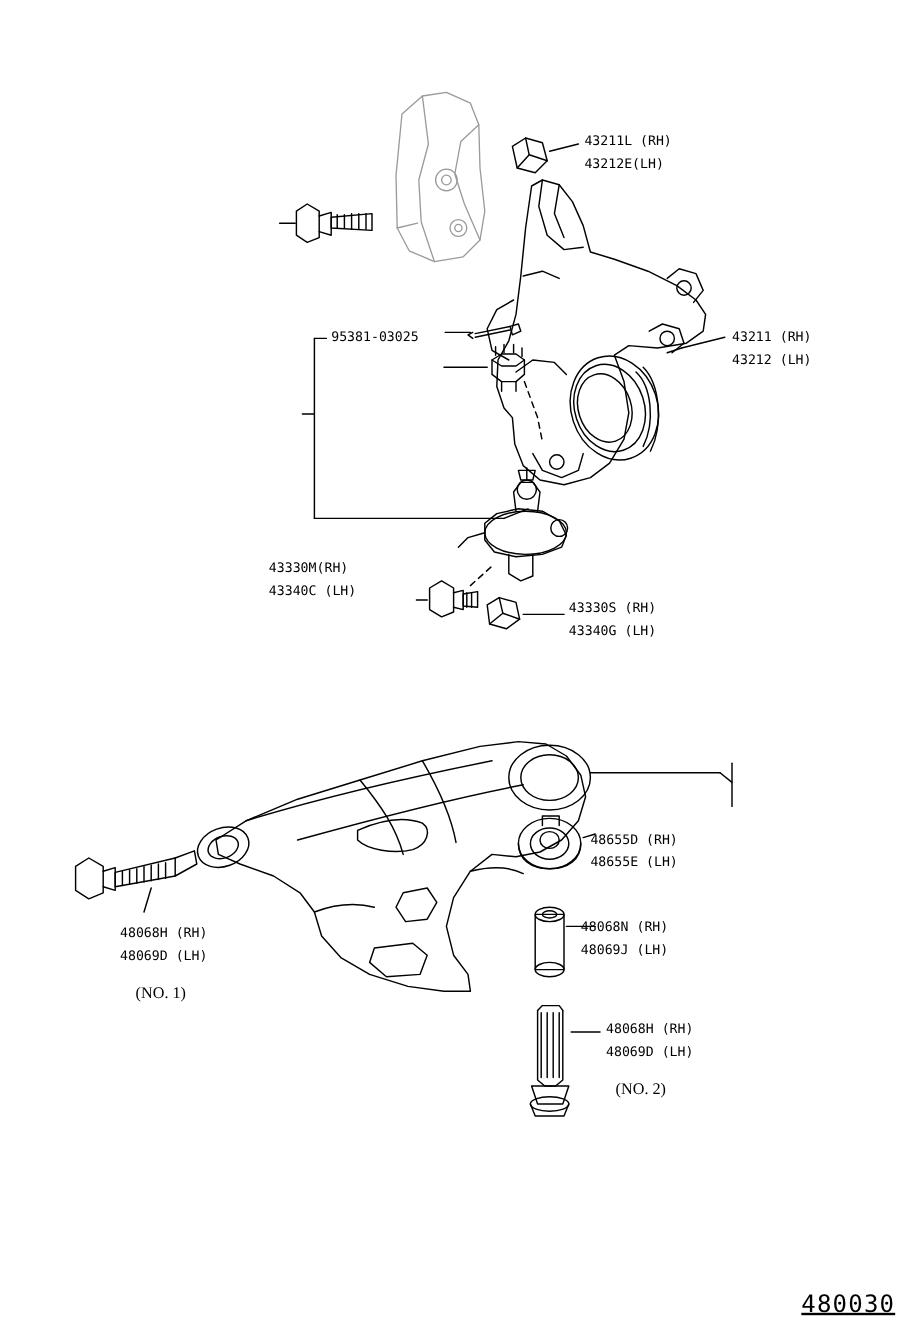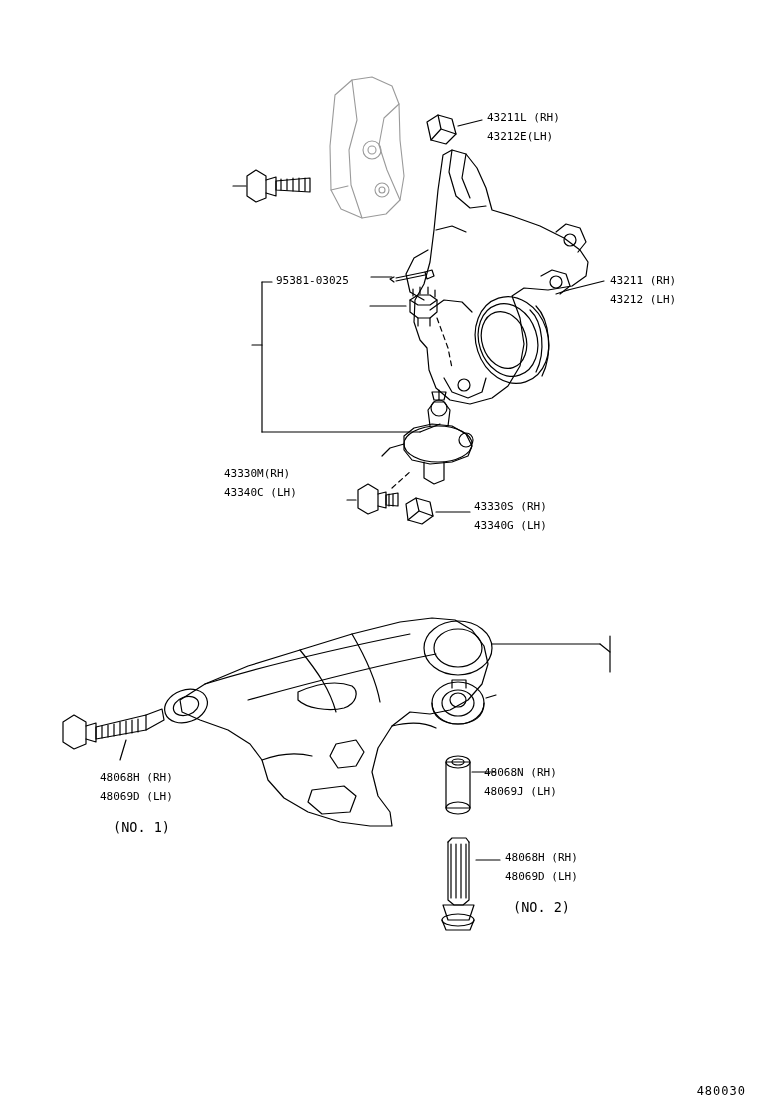--- a/index.html
+++ b/index.html
@@ -31,28 +31,30 @@
     position: absolute;
     font-family: "DejaVu Sans Mono", monospace;
     font-size: 11px;
     line-height: 19px;
     letter-spacing: 0px;
     white-space: pre;
     color: #000000;
   }
   .label.small {
     font-size: 13.5px;
+    font-family: Liberation Serif, serif;
   }
   .diagram-no {
     position: absolute;
     right: 14px;
     bottom: 14px;
     font-family: "DejaVu Sans Mono", monospace;
-    font-size: 12px;
+    font-size: 20px;
     letter-spacing: 1px;
+    text-decoration: underline;
   }
 </style>
 </head>
 <body>
 
 <div id="sheet">
 
   <svg class="svg-layer" viewBox="0 0 760 1112" xmlns="http://www.w3.org/2000/svg">
     <g fill="none" stroke="#000000" stroke-width="1.2" stroke-linecap="round" stroke-linejoin="round">
 
@@ -251,20 +253,22 @@
 
 
 
   <div class="label" style="left:224px; top:464px;"><span>43330M(RH)</span>
 <span>43340C (LH)</span></div>
 
   <div class="label" style="left:474px; top:497px;"><span>43330S (RH)</span>
 <span>43340G (LH)</span></div>
 
 
+  <div class="label" style="left:492px; top:690px;"><span>48655D (RH)</span>
+<span>48655E (LH)</span></div>
 
   <div class="label" style="left:100px; top:768px;"><span>48068H (RH)</span>
 <span>48069D (LH)</span></div>
 
   <div class="label small" style="left:113px; top:818px;"><span>(NO. 1)</span></div>
 
   <div class="label" style="left:484px; top:763px;"><span>48068N (RH)</span>
 <span>48069J (LH)</span></div>
 
   <div class="label" style="left:505px; top:848px;"><span>48068H (RH)</span>

